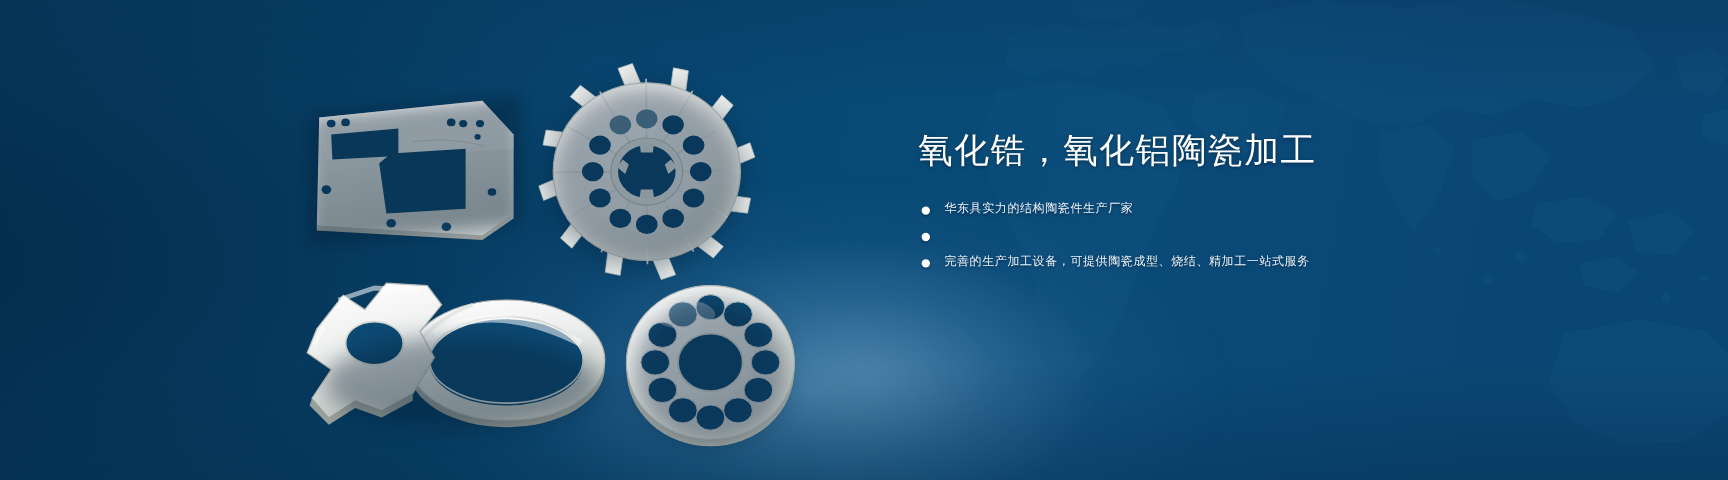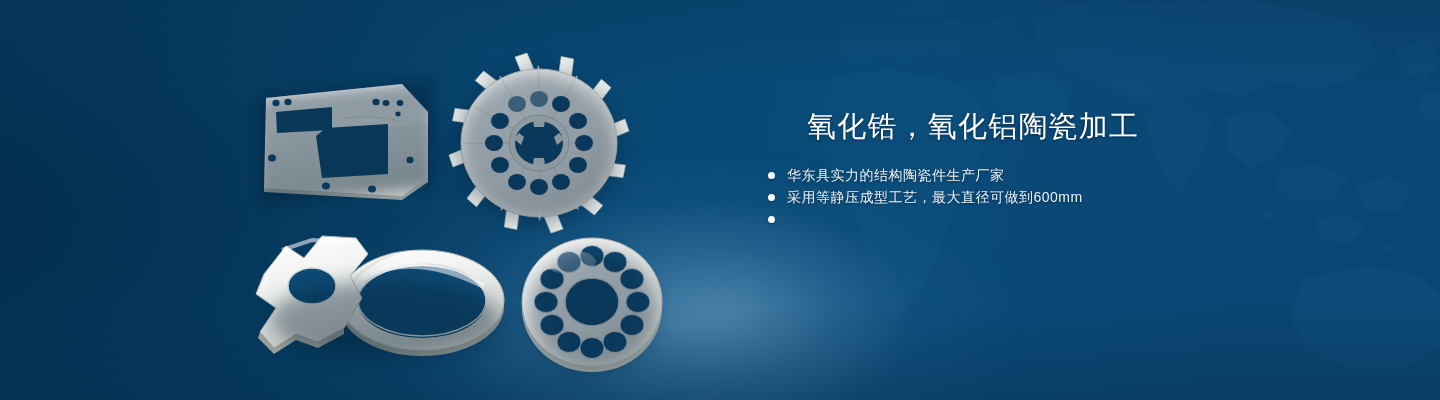--- a/index.html
+++ b/index.html
@@ -97,37 +97,36 @@
   .copy { position:absolute; left:765px; top:104px; width:640px; }
 
   .headline {
     color:#ffffff;
     font-size:29px;
     line-height:44px;
     letter-spacing:1.2px;
     font-weight:400;
     text-shadow:0 1px 3px rgba(0,20,40,0.55);
     white-space:nowrap;
-    margin-left:42px;
   }
 
   .bullets { margin-top:16px; }
   .bullet-row {
     display:flex; align-items:center;
     height:22px;
   }
   .bullet-dot {
     width:7px; height:7px; border-radius:50%;
     background:#ffffff; flex:0 0 auto;
     margin-right:12px; margin-left:3px;
     box-shadow:0 1px 2px rgba(0,15,35,0.45);
   }
   .bullet-text {
     color:#eef4f9;
-    font-size:14px;
+    font-size:10px;
     line-height:22px;
     letter-spacing:0.5px;
     white-space:nowrap;
     text-shadow:0 1px 2px rgba(0,18,38,0.5);
   }
 </style>
 </head>
 <body>
 
 <div class="banner">
@@ -410,21 +409,21 @@
   <div class="copy">
     <div class="headline">氧化锆，氧化铝陶瓷加工</div>
 
     <div class="bullets">
       <div class="bullet-row">
         <span class="bullet-dot"></span>
         <span class="bullet-text">华东具实力的结构陶瓷件生产厂家</span>
       </div>
       <div class="bullet-row">
         <span class="bullet-dot"></span>
-        <span class="bullet-text">采用等静压成型工艺，最大直径可做到600mm</span>
       </div>
       <div class="bullet-row">
         <span class="bullet-dot"></span>
+        <span class="bullet-text">完善的生产加工设备，可提供陶瓷成型、烧结、精加工一站式服务</span>
       </div>
     </div>
   </div>
 
 </div>
 
 </body></html>

